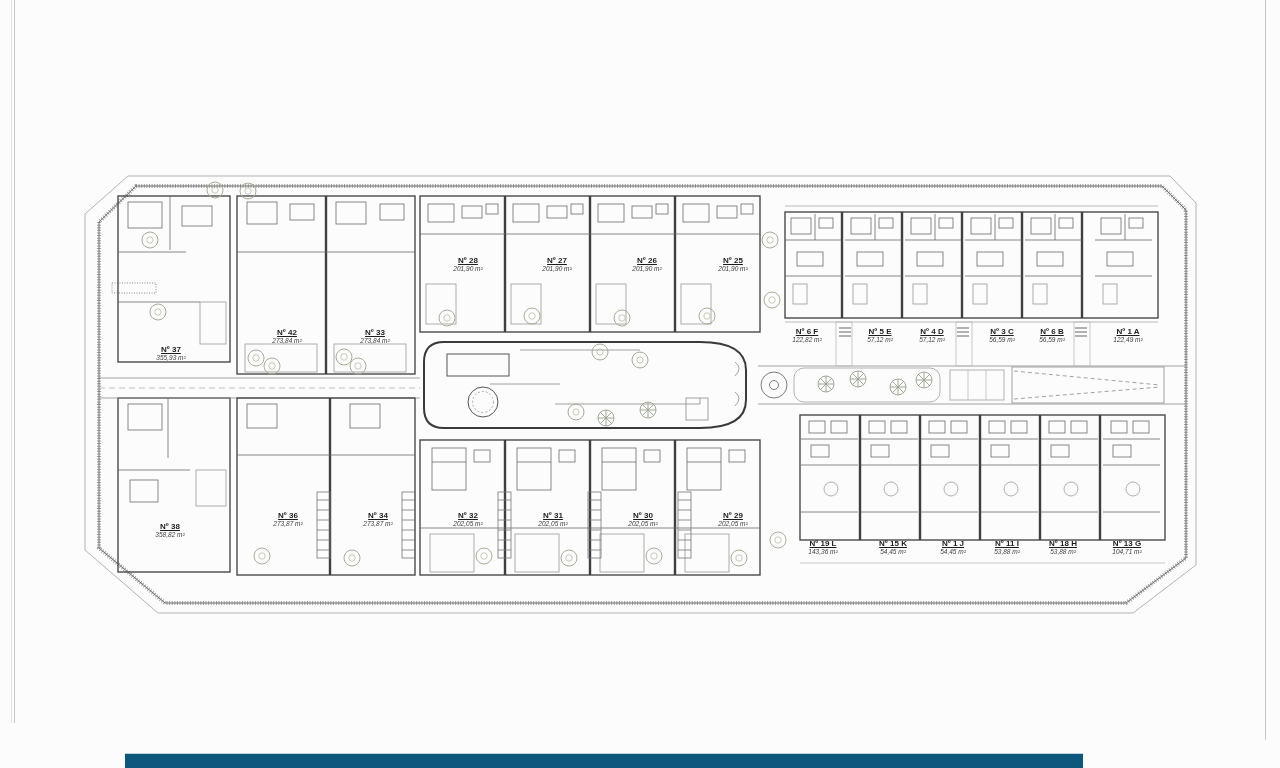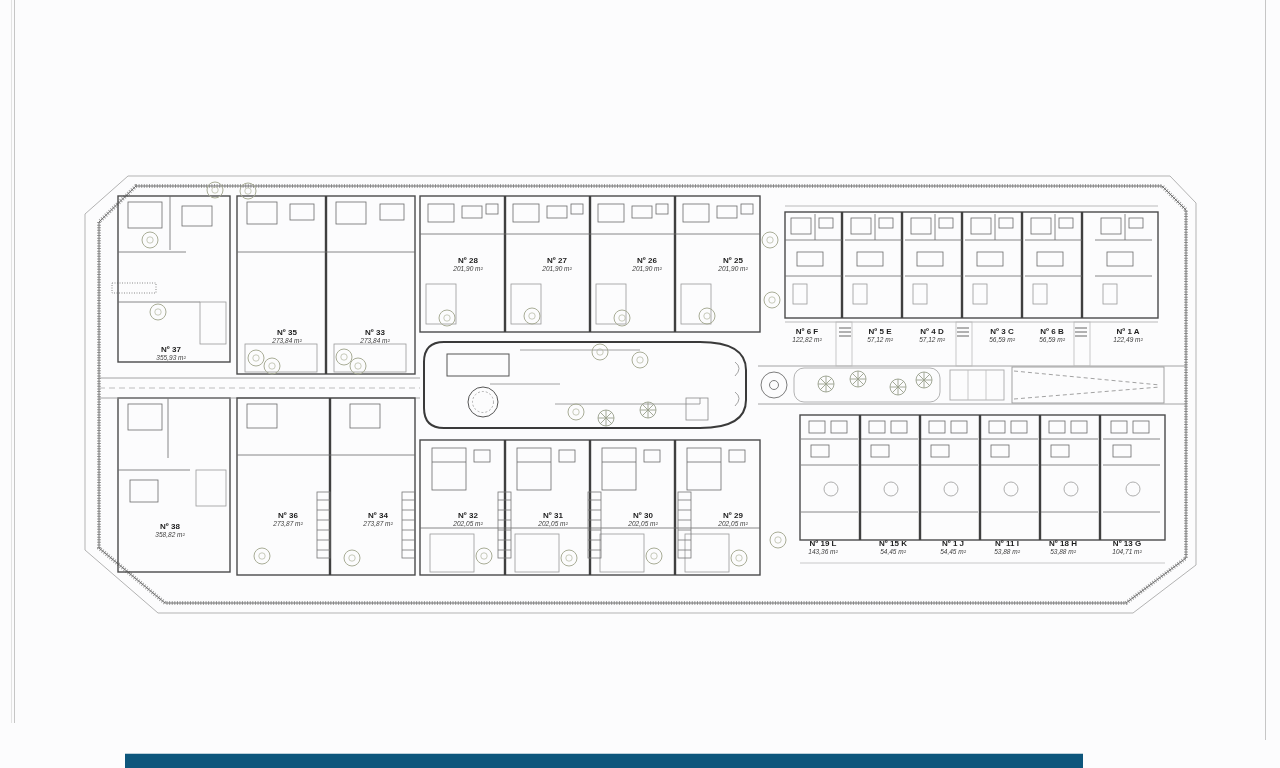--- a/index.html
+++ b/index.html
@@ -6,21 +6,21 @@
             font-family:"Liberation Sans", sans-serif;}
   #stage{position:absolute;left:0;top:0;width:1280px;height:768px;}
   .vline{position:absolute;width:1px;background:#c6c6c6;}
   #left-border{left:14px;top:0;height:723px;}
   #left-border2{left:11px;top:0;height:723px;background:#e3e3e3;}
   #right-border{left:1265px;top:0;height:740px;}
   #footer-bar{position:absolute;left:125px;top:753px;width:958px;height:15px;background:#0d567c;
               border-top:1px solid #bcd0da;}
   svg{position:absolute;left:0;top:0;}
   .unit-label{position:absolute;transform:translateX(-50%);text-align:center;color:#1d1d1d;white-space:nowrap;}
-  .unit-label .name{font-size:8px;font-weight:bold;line-height:9px;display:block;}
+  .unit-label .name{font-size:8px;font-weight:bold;text-decoration:underline;line-height:9px;display:block;}
   .unit-label .area{font-size:6.5px;font-style:italic;color:#3a3a3a;line-height:8px;display:block;}
 </style>
 </head>
 <body>
 
 <div id="stage">
 
   <div class="vline" id="left-border2"></div>
   <div class="vline" id="left-border"></div>
   <div class="vline" id="right-border"></div>
@@ -274,21 +274,21 @@
       <use href="#tree" transform="translate(772,300)"></use>
       <use href="#tree" transform="translate(778,540)"></use>
     </g>
   </svg>
 
   <div class="unit-label" style="left:171px;top:345px">
       <span class="name">Nº 37</span>
       <span class="area">355,93 m²</span>
     </div>
   <div class="unit-label" style="left:287px;top:328px">
-      <span class="name">Nº 35</span>
+      <span class="name">Nº 42</span>
       <span class="area">273,84 m²</span>
     </div>
   <div class="unit-label" style="left:375px;top:328px">
       <span class="name">Nº 33</span>
       <span class="area">273,84 m²</span>
     </div>
   <div class="unit-label" style="left:468px;top:256px">
       <span class="name">Nº 28</span>
       <span class="area">201,90 m²</span>
     </div>

